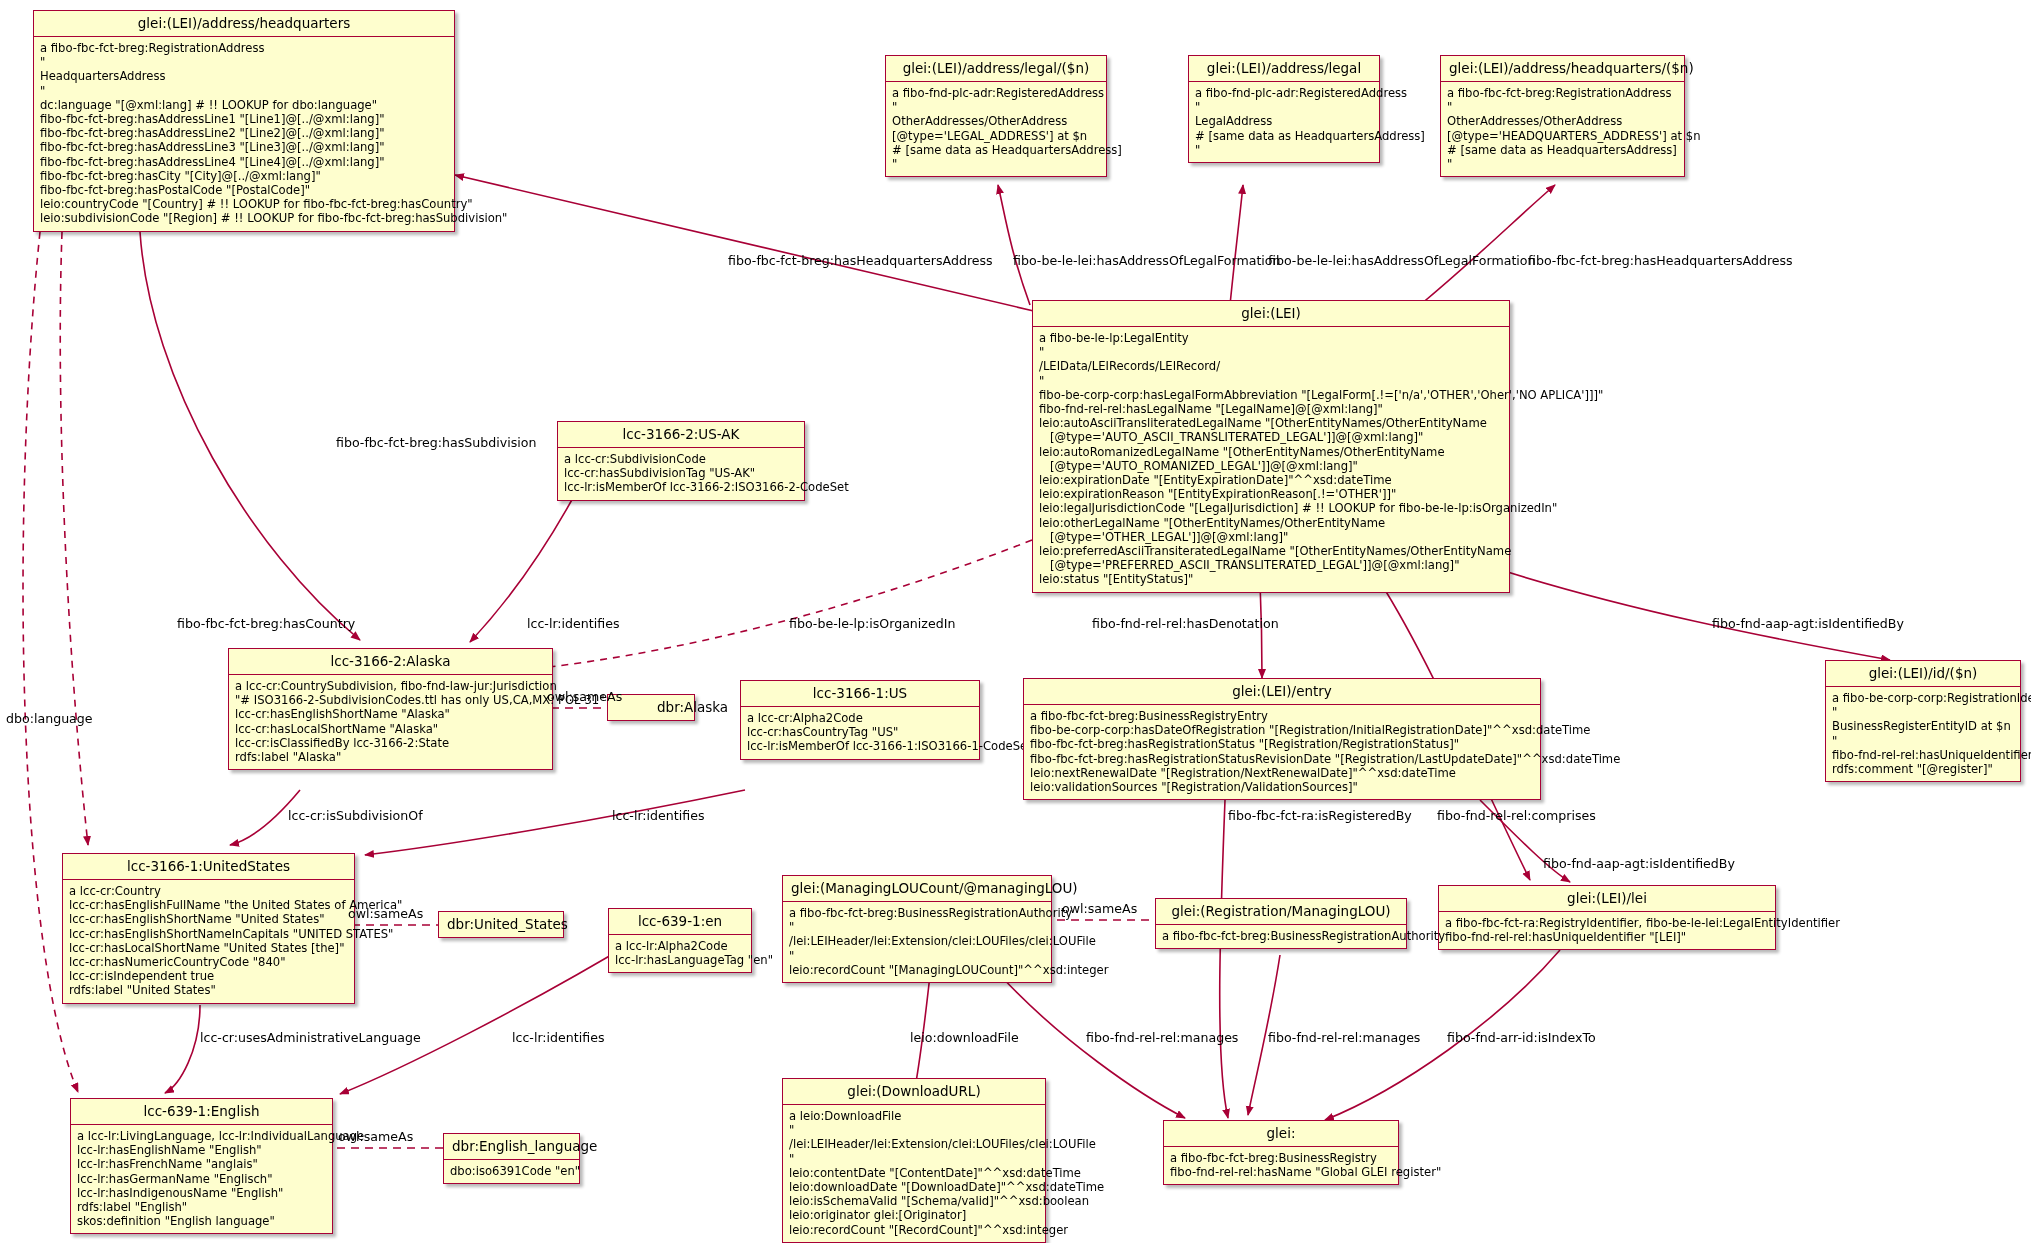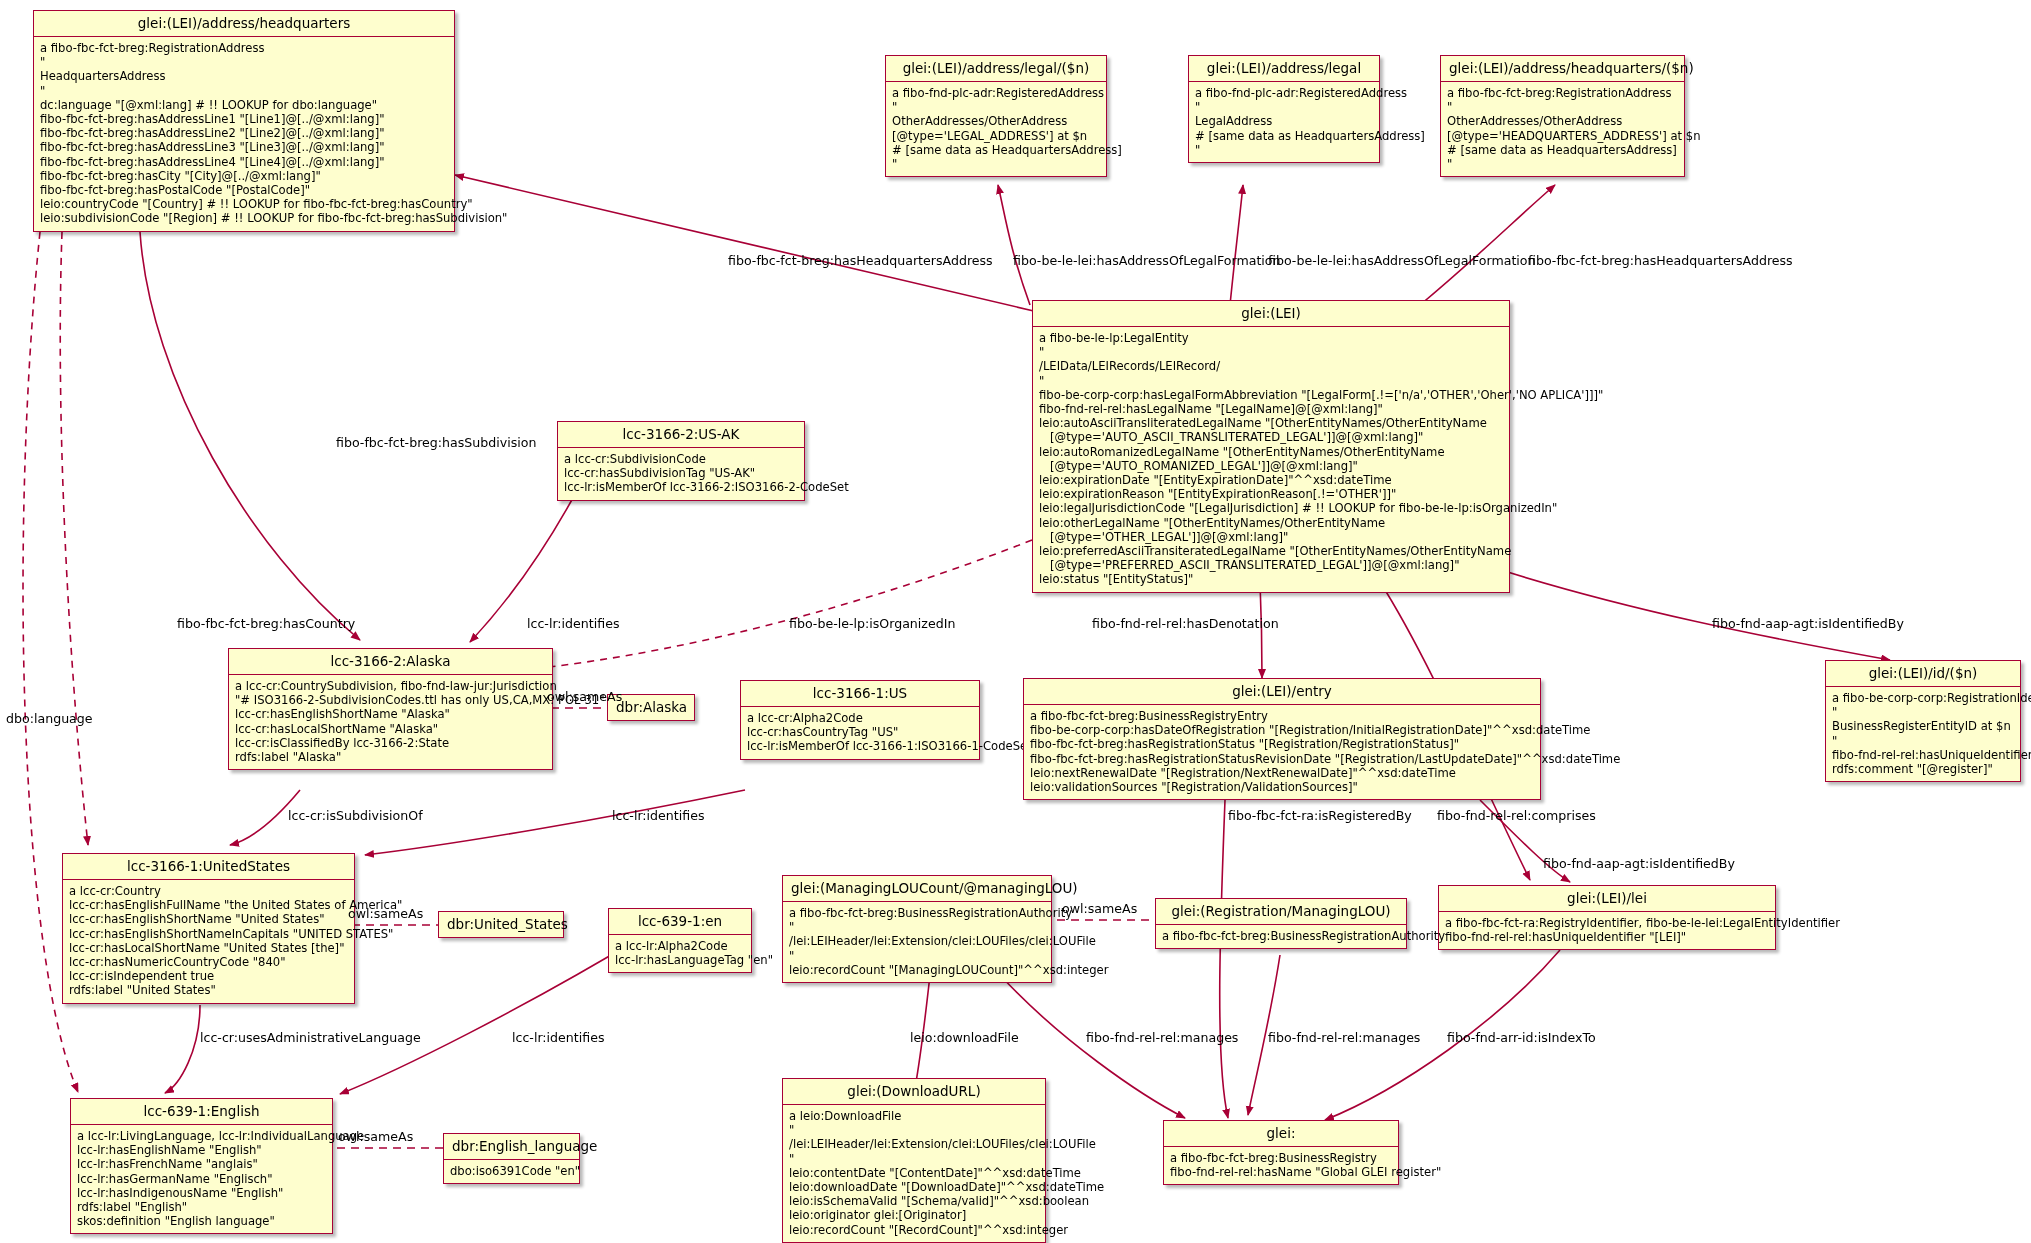--- a/index.html
+++ b/index.html
@@ -191,21 +191,21 @@
   <div class="node" style="left:212px;top:648px;width:325px;margin-left:16px;">
     <div class="title">lcc-3166-2:Alaska</div>
     <div class="body">a lcc-cr:CountrySubdivision, fibo-fnd-law-jur:Jurisdiction
 "# ISO3166-2-SubdivisionCodes.ttl has only US,CA,MX: POL-31"
 lcc-cr:hasEnglishShortName "Alaska"
 lcc-cr:hasLocalShortName "Alaska"
 lcc-cr:isClassifiedBy lcc-3166-2:State
 rdfs:label "Alaska"</div>
   </div>
 
-  <div class="node plain" style="left:607px;top:694px;width:88px;">
+  <div class="node plain" style="left:607px;top:694px;width:88px;padding-left:41px;">
     <div class="title">dbr:Alaska</div>
   </div>
 
   <div class="node" style="left:740px;top:680px;width:240px;">
     <div class="title">lcc-3166-1:US</div>
     <div class="body">a lcc-cr:Alpha2Code
 lcc-cr:hasCountryTag "US"
 lcc-lr:isMemberOf lcc-3166-1:ISO3166-1-CodeSet</div>
   </div>
 

